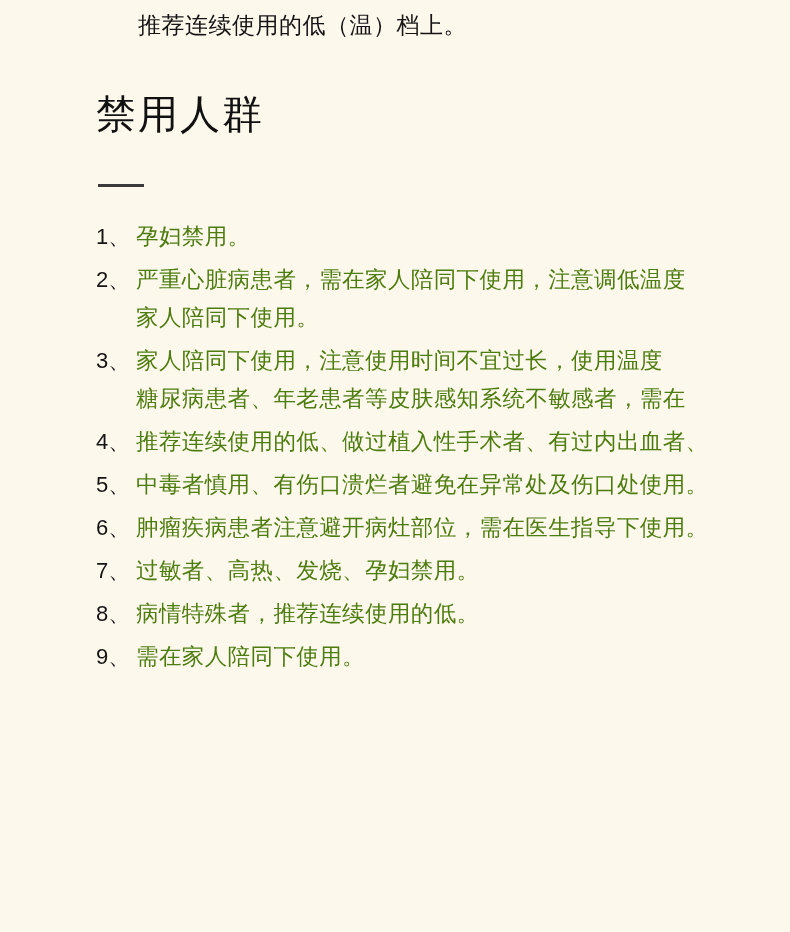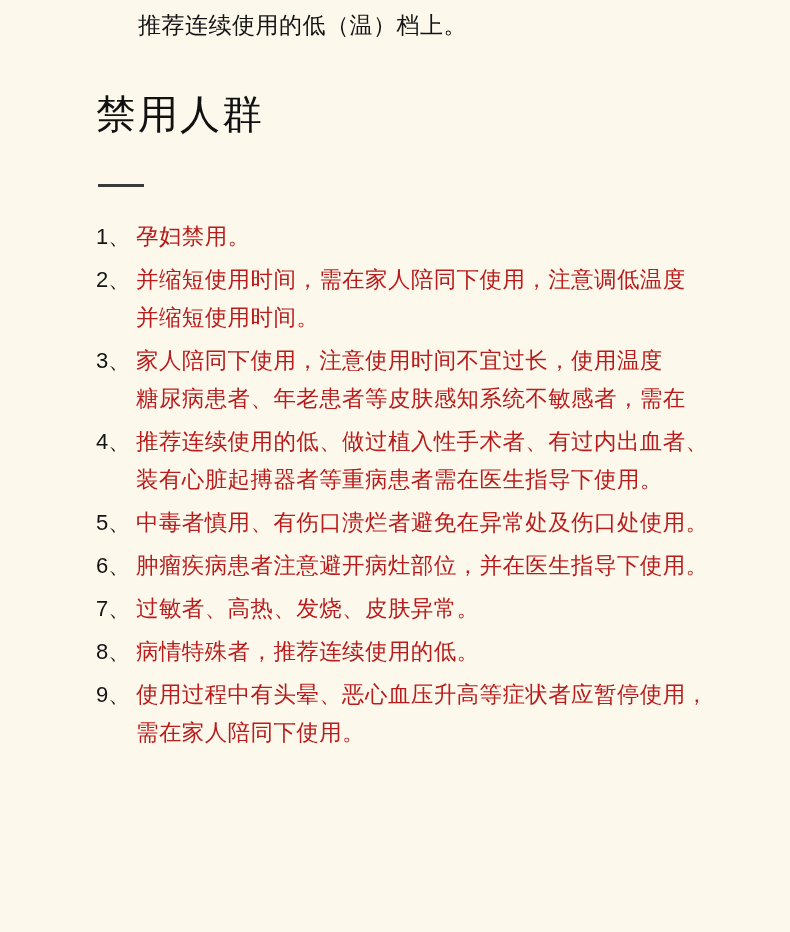--- a/index.html
+++ b/index.html
@@ -66,21 +66,21 @@
     line-height: 38px;
     color: #141414;
     text-align: left;
     white-space: nowrap;
   }
   .text {
     flex: 1 1 auto;
     font-size: 22.5px;
     line-height: 38px;
     letter-spacing: 0.4px;
-    color: #b91c1c;
+    color: #4d7c0f;
   }
   .text .ln {
     display: block;
     white-space: nowrap;
   }
 </style>
 </head>
 <body>
 
 <div class="page">
@@ -96,71 +96,69 @@
     <div class="item">
       <div class="marker">1、</div>
       <div class="text">
         <span class="ln">孕妇禁用。</span>
       </div>
     </div>
 
     <div class="item">
       <div class="marker">2、</div>
       <div class="text">
-        <span class="ln">并缩短使用时间，需在家人陪同下使用，注意调低温度</span>
-        <span class="ln">并缩短使用时间。</span>
+        <span class="ln">严重心脏病患者，需在家人陪同下使用，注意调低温度</span>
+        <span class="ln">家人陪同下使用。</span>
       </div>
     </div>
 
     <div class="item">
       <div class="marker">3、</div>
       <div class="text">
         <span class="ln">家人陪同下使用，注意使用时间不宜过长，使用温度</span>
         <span class="ln">糖尿病患者、年老患者等皮肤感知系统不敏感者，需在</span>
       </div>
     </div>
 
     <div class="item">
       <div class="marker">4、</div>
       <div class="text">
         <span class="ln">推荐连续使用的低、做过植入性手术者、有过内出血者、</span>
-        <span class="ln">装有心脏起搏器者等重病患者需在医生指导下使用。</span>
       </div>
     </div>
 
     <div class="item">
       <div class="marker">5、</div>
       <div class="text">
         <span class="ln">中毒者慎用、有伤口溃烂者避免在异常处及伤口处使用。</span>
       </div>
     </div>
 
     <div class="item">
       <div class="marker">6、</div>
       <div class="text">
-        <span class="ln">肿瘤疾病患者注意避开病灶部位，并在医生指导下使用。</span>
+        <span class="ln">肿瘤疾病患者注意避开病灶部位，需在医生指导下使用。</span>
       </div>
     </div>
 
     <div class="item">
       <div class="marker">7、</div>
       <div class="text">
-        <span class="ln">过敏者、高热、发烧、皮肤异常。</span>
+        <span class="ln">过敏者、高热、发烧、孕妇禁用。</span>
       </div>
     </div>
 
     <div class="item">
       <div class="marker">8、</div>
       <div class="text">
         <span class="ln">病情特殊者，推荐连续使用的低。</span>
       </div>
     </div>
 
     <div class="item">
       <div class="marker">9、</div>
       <div class="text">
-        <span class="ln">使用过程中有头晕、恶心血压升高等症状者应暂停使用，</span>
         <span class="ln">需在家人陪同下使用。</span>
       </div>
     </div>
 
   </div>
 </div>
 
 </body></html>

